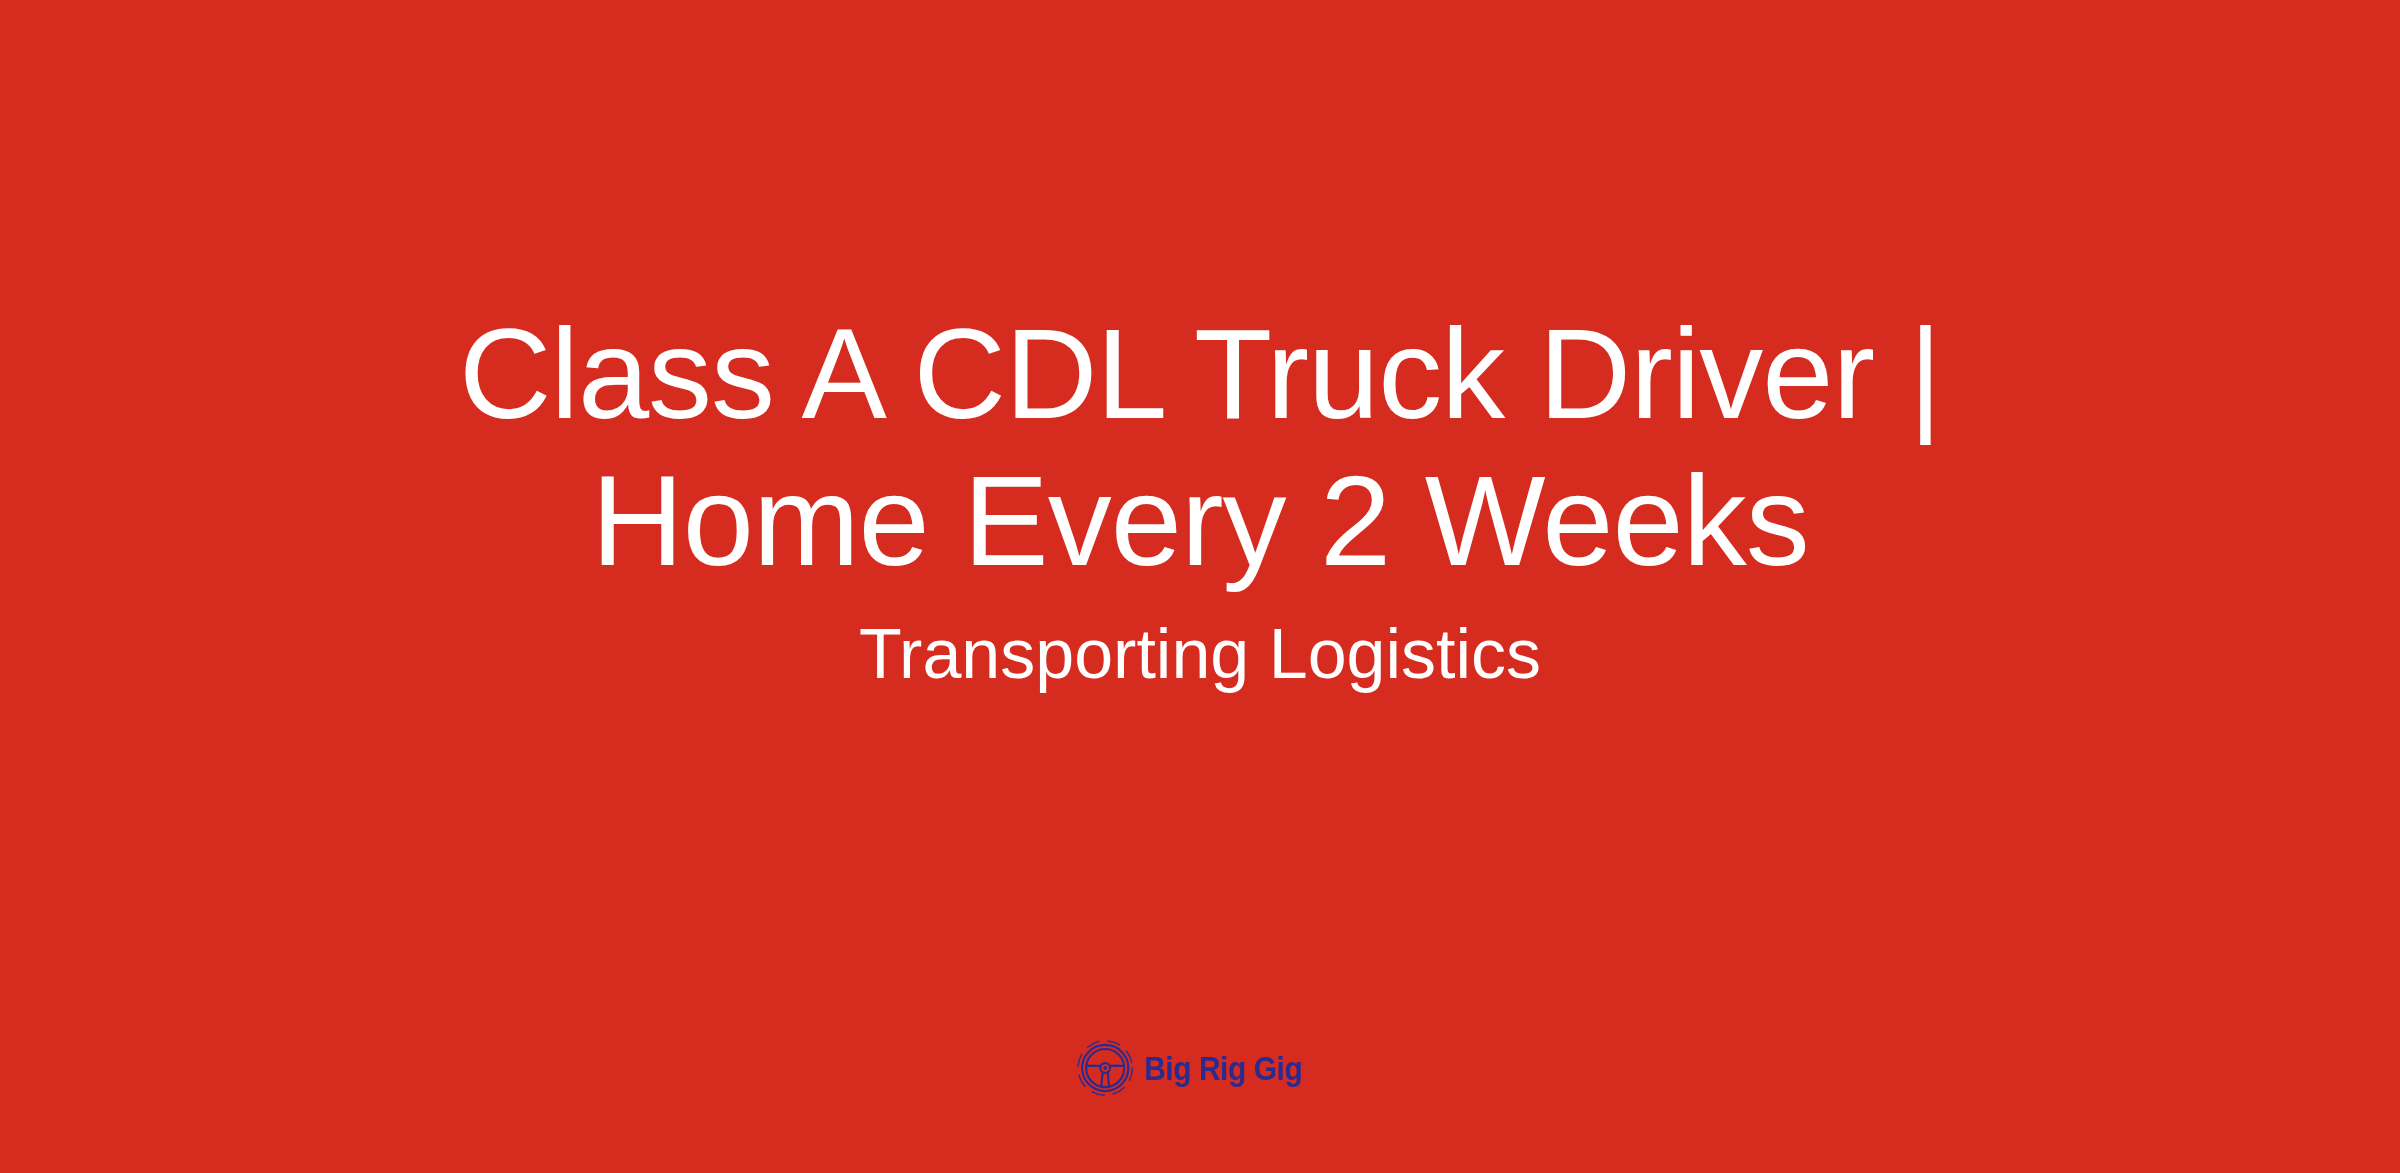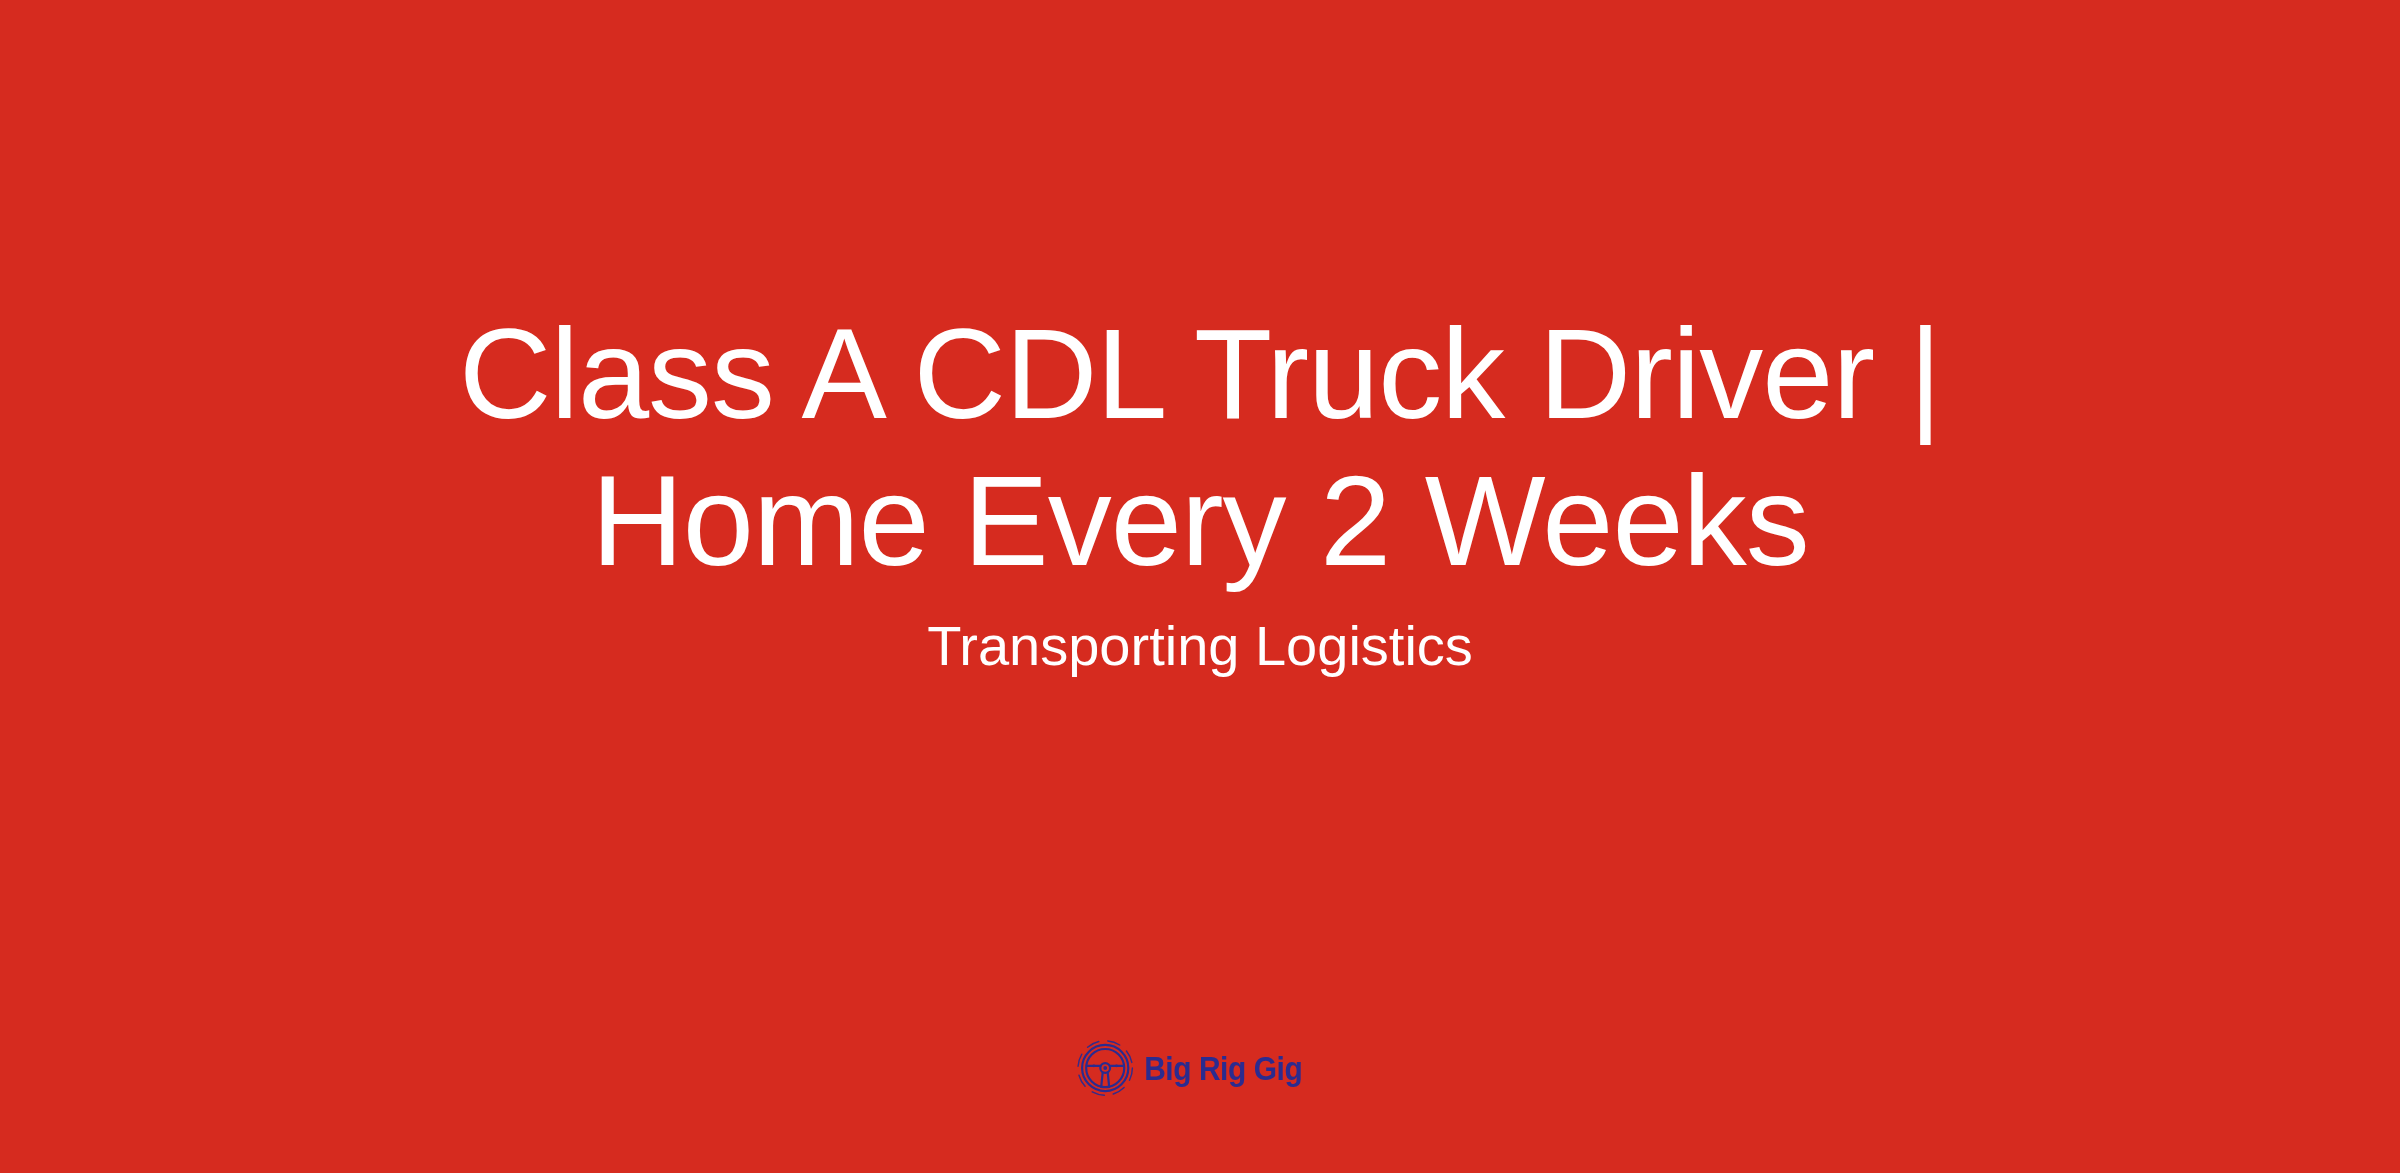--- a/index.html
+++ b/index.html
@@ -44,21 +44,21 @@
     white-space: pre-line;
   }
 
   .job-subtitle {
     margin: 8px;
     padding: 0;
     margin-top: 18px;
     color: #FFFFFF;
     font-family: "Liberation Sans", sans-serif;
     font-weight: 400;
-    font-size: 56px;
+    font-size: 70px;
     line-height: 1.2;
     letter-spacing: 0px;
   }
 
   
   .brand-logo {
     position: absolute;
     left: 50%;
     transform: translateX(-50%);
     top: 1036px;

